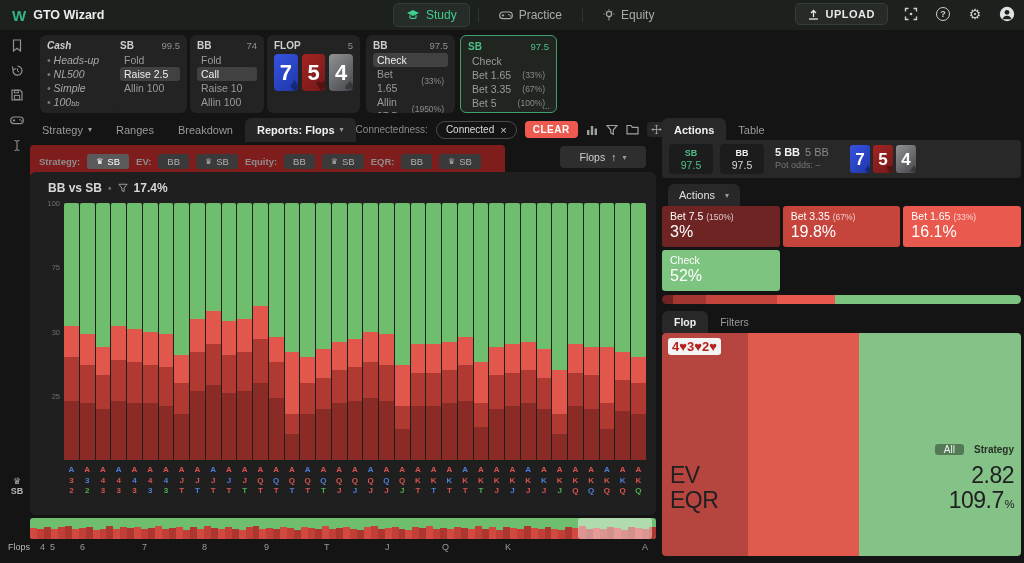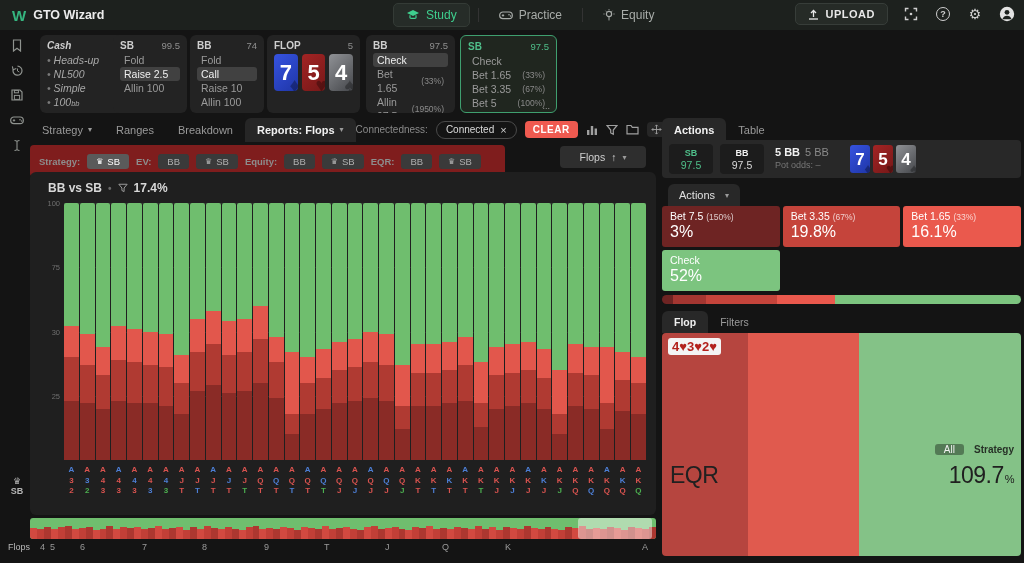--- a/index.html
+++ b/index.html
@@ -1104,18 +1104,22 @@
       <div class="fseg" style="width: 31%; background: rgb(224, 90, 78);"></div>
       <div class="fseg" style="width: 45%; background: rgb(132, 194, 135);"></div>
     </div>
   <div class="flop-badge"><span>4♥</span><span>3♥</span><span>2♥</span></div>
   <div class="mode-row">
     <span class="mode-all">All</span>
     <span class="mode-strategy">Strategy</span>
   </div>
   <div class="metrics">
       <div class="mrow">
+        <div class="ml">EV</div>
+        <div class="mv">2.82</div>
+      </div>
+      <div class="mrow">
         <div class="ml">EQR</div>
         <div class="mv">109.7<span class="mu">%</span></div>
       </div>
     </div>
 
 </div>
 
 </body></html>

